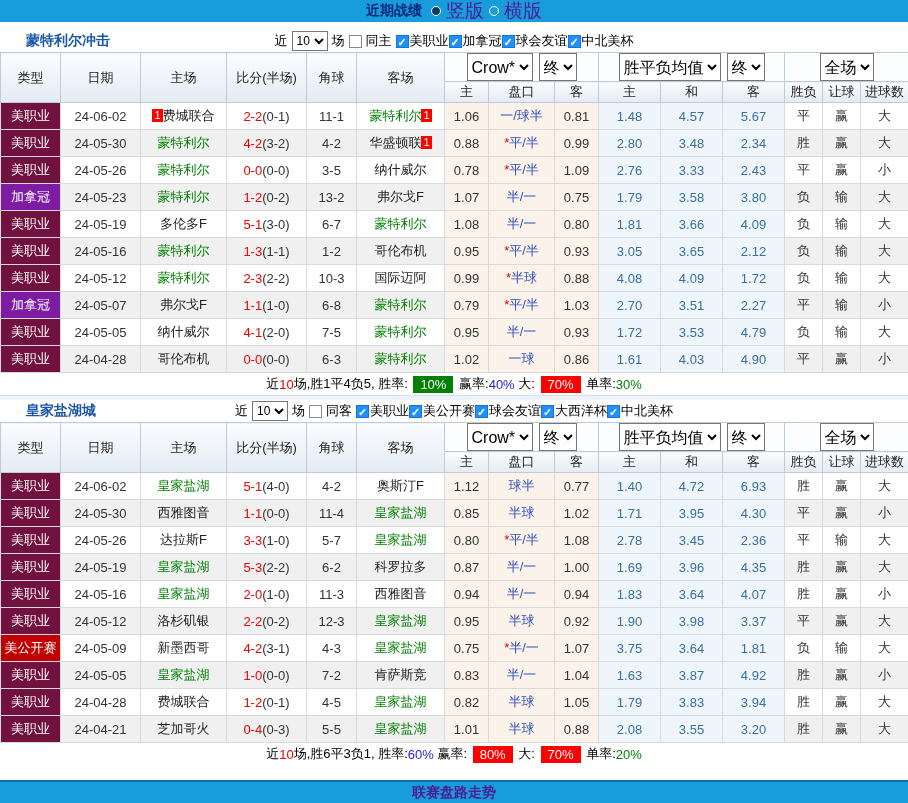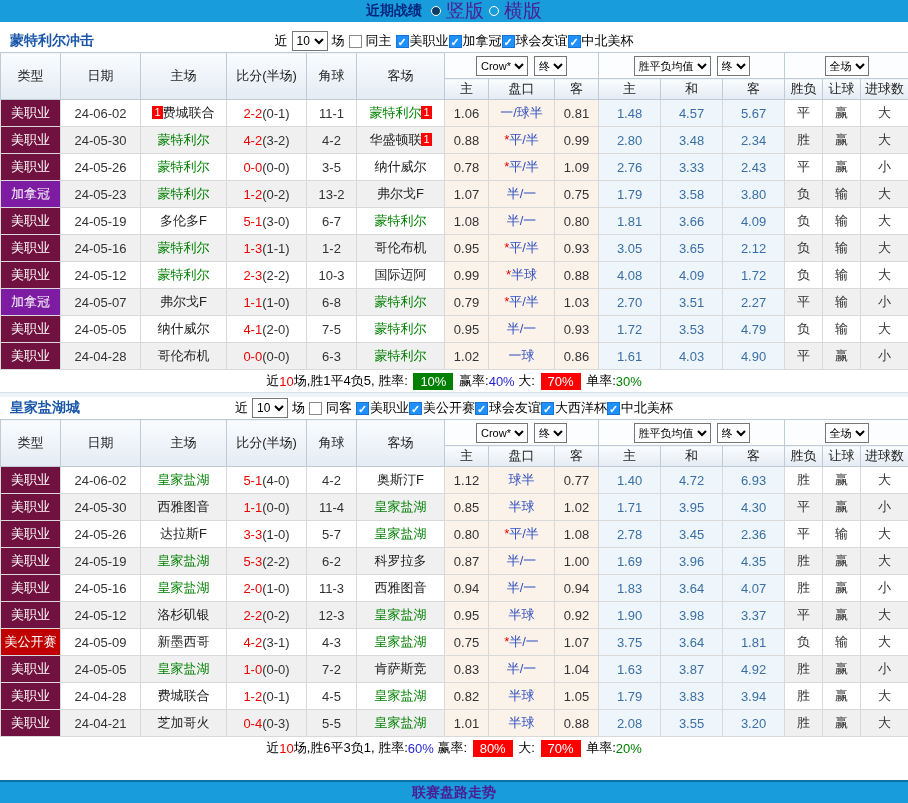--- a/index.html
+++ b/index.html
@@ -7,34 +7,34 @@
   .page { width:908px; height:803px; display:flex; flex-direction:column; overflow:hidden; }
 
   .topbar { height:22px; background:#189CDC; display:flex; align-items:center; justify-content:center; gap:5px; flex:0 0 auto; }
   .topbar .bar-title { color:#00277E; font-weight:bold; font-size:14px; margin-right:4px; }
   .topbar .radio-label { color:#4c1d95; font-size:19px; }
   .radio { display:inline-block; width:10px; height:10px; border:1px solid #fff; border-radius:50%; background:transparent; vertical-align:-1px; }
   .radio.sel { background:#0B3C66; }
 
   .section-head { height:22px; position:relative; display:flex; align-items:center; justify-content:center; flex:0 0 auto; }
   .section-head.first { margin-top:8px; }
-  .sec-title { position:absolute; left:10px; color:#1A56A8; font-weight:bold; font-size:14px; }
+  .sec-title { position:absolute; left:26px; color:#1A56A8; font-weight:bold; font-size:14px; }
   .filters { display:flex; align-items:center; gap:4px; font-size:13px; color:#000; }
   .filters select { font-size:12px; height:20px; border:1px solid #767676; background:#fff; }
   .cb { display:inline-block; width:13px; height:13px; background:#1E90FF; border:1px solid #1874D2; color:#fff;
         font:bold 11px/12px "Liberation Sans",sans-serif; text-align:center; vertical-align:-2px; }
   .cb::after { content:"✓"; }
   .cb.off { background:#fff; border:1px solid #8A8A8A; }
   .cb.off::after { content:""; }
   label.comp { display:inline-flex; align-items:center; gap:1px; }
 
   table.grid { width:908px; border-collapse:collapse; table-layout:fixed; flex:0 0 auto; }
   .grid th { background:linear-gradient(#FAFCFE,#E4EBF3); border:1px solid #BFCBD7; font-weight:normal; font-size:13px; color:#222; height:21px; padding:0; }
   .grid th.dd { background:#FCFDFE; height:26px; }
-  .grid th.dd select { font-size:11px; height:20px; border:1px solid #767676; background:#fff; margin:0 3px; }
+  .grid th.dd select { font-size:16px; height:28px; border:1px solid #767676; background:#fff; margin:0 3px; }
   .grid td { border:1px solid #D9D9D9; text-align:center; font-size:13px; height:27px; padding:0; color:#333; overflow:hidden; white-space:nowrap; }
   .grid tbody tr:nth-child(even) td.base { background:#F0F0F0; }
   .grid tbody tr:nth-child(odd) td.base { background:#fff; }
   td.type { color:#fff; font-size:13px; }
   td.odds { background:#FBF2E9; }
   td.mean { background:#EEF6FB; color:#3A6FA5; }
   .t-red { color:#E60000; } .t-blue { color:#0000EE; } .t-green { color:#008000; }
   .s-red { color:#EE0000; } .s-half { color:#333; }
   .star { color:#E60000; } .hcp { color:#3050C0; }
   .team-g { color:#008000; } .team-k { color:#222; }

